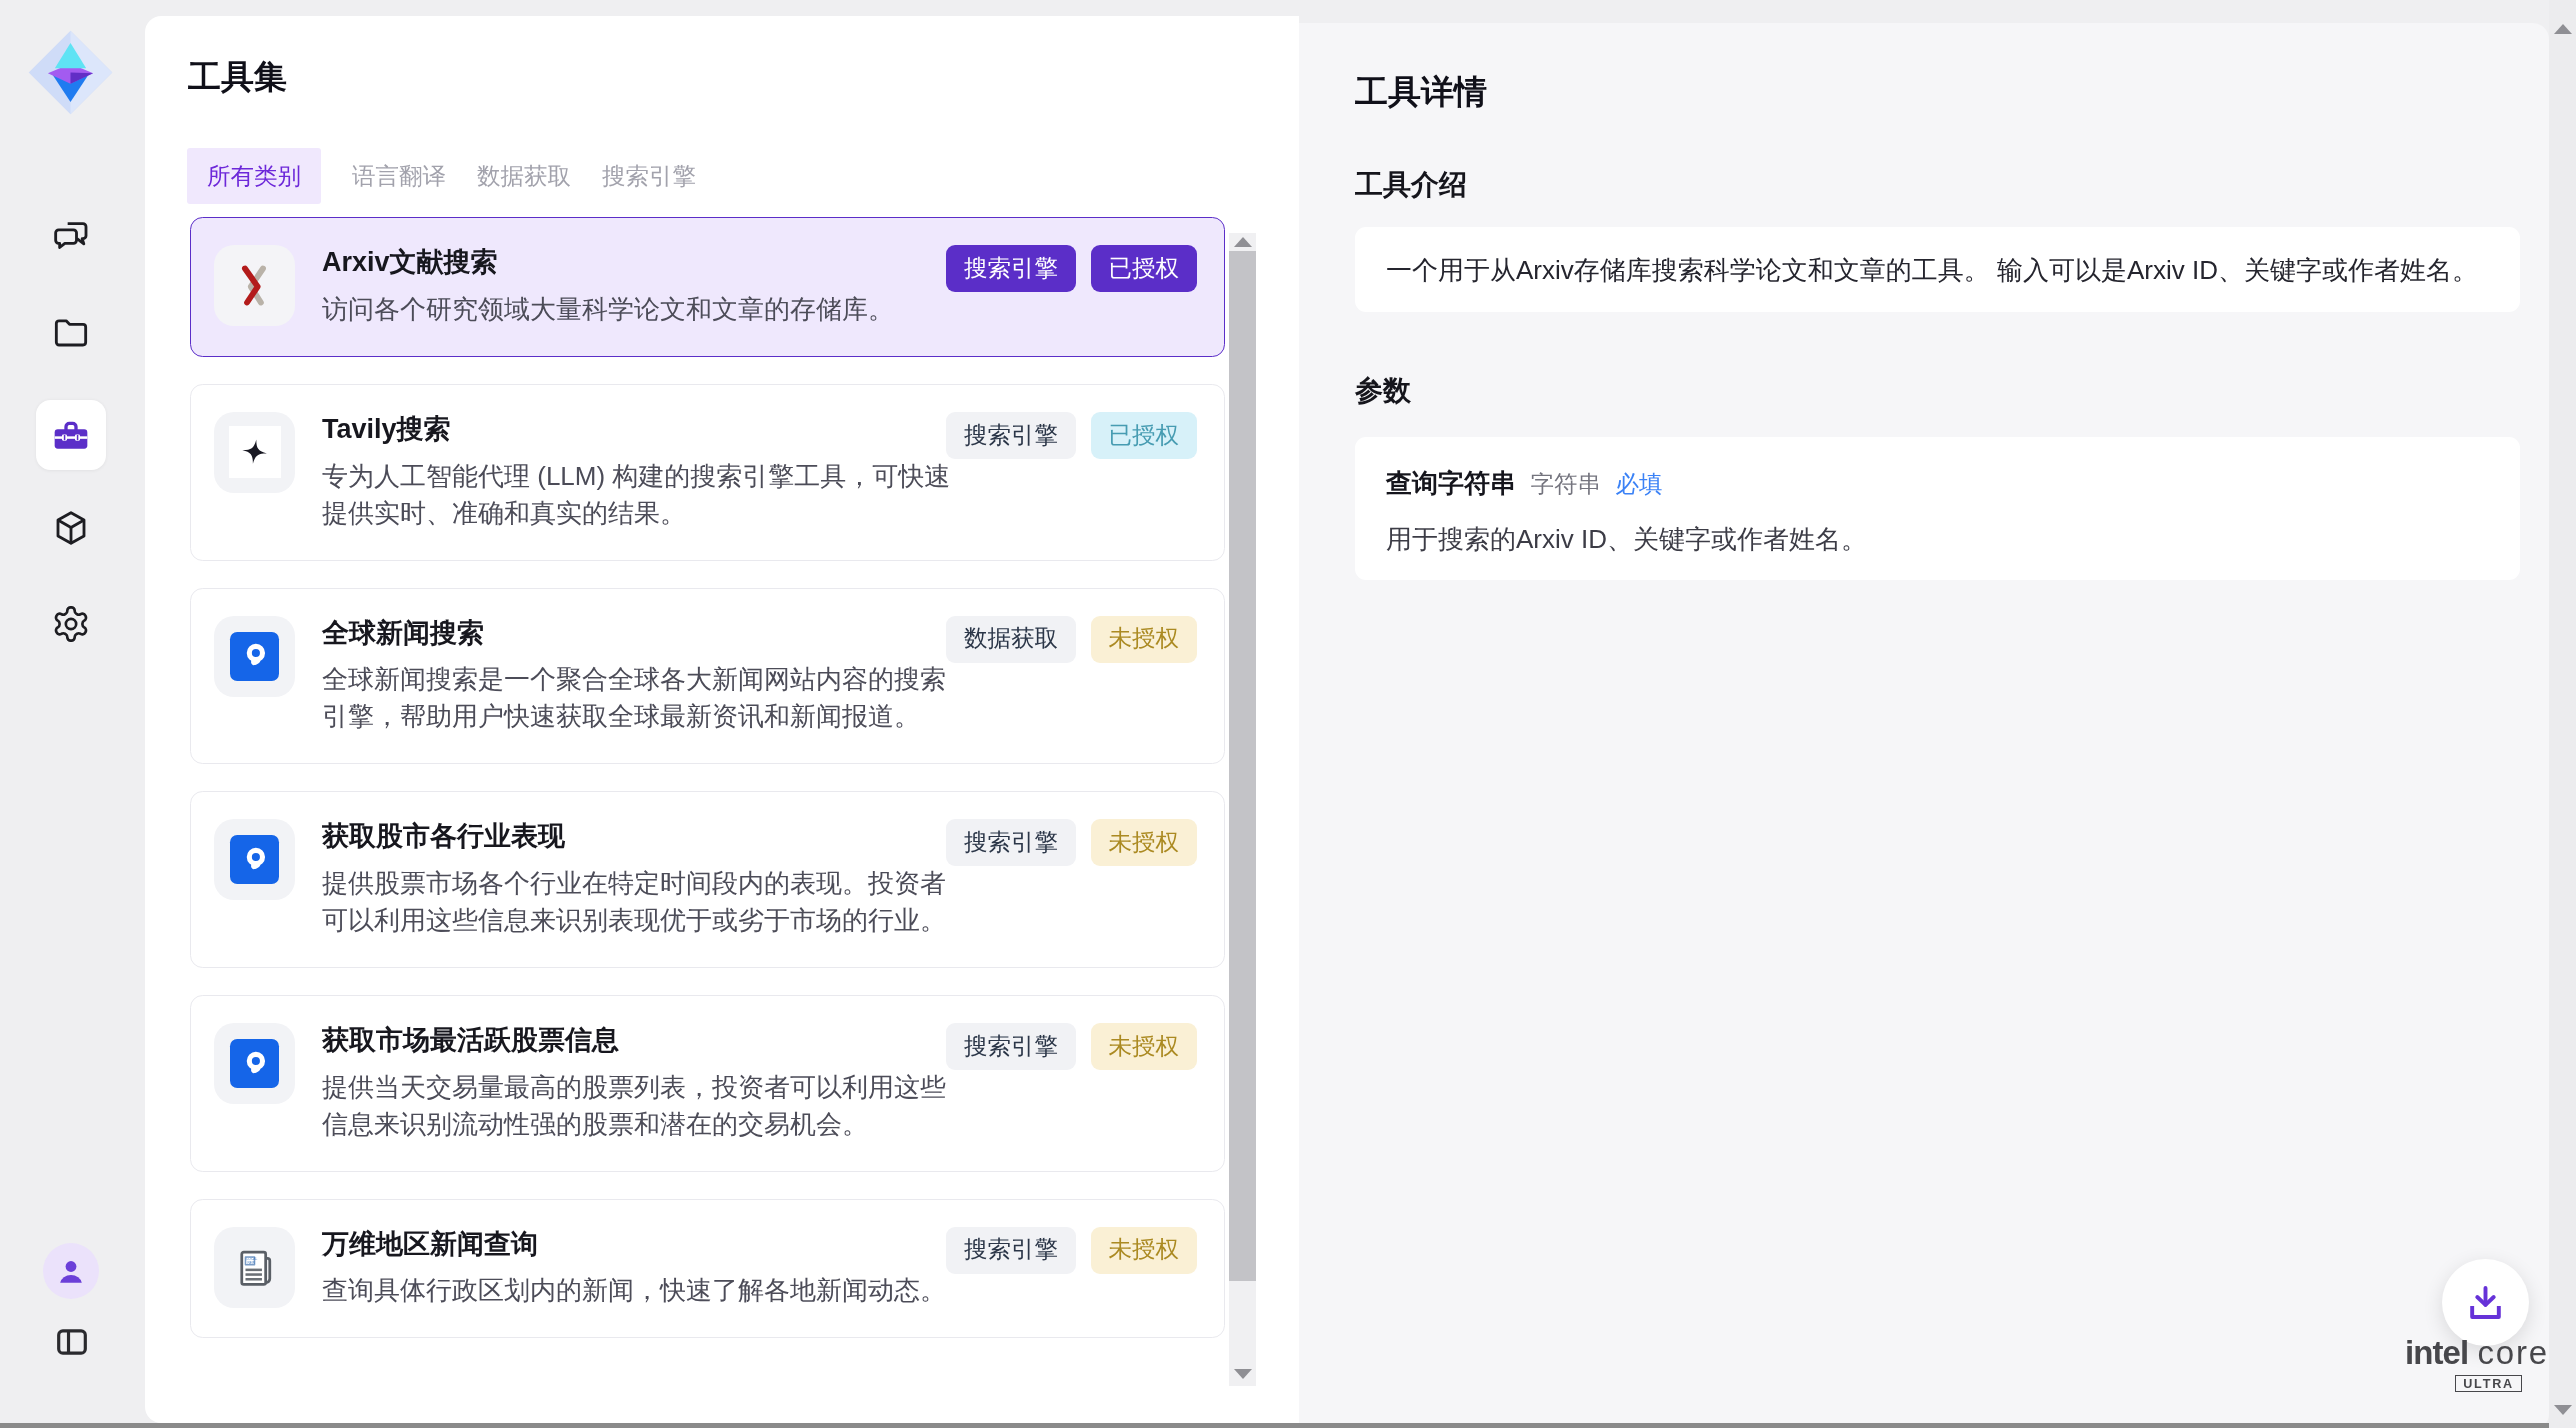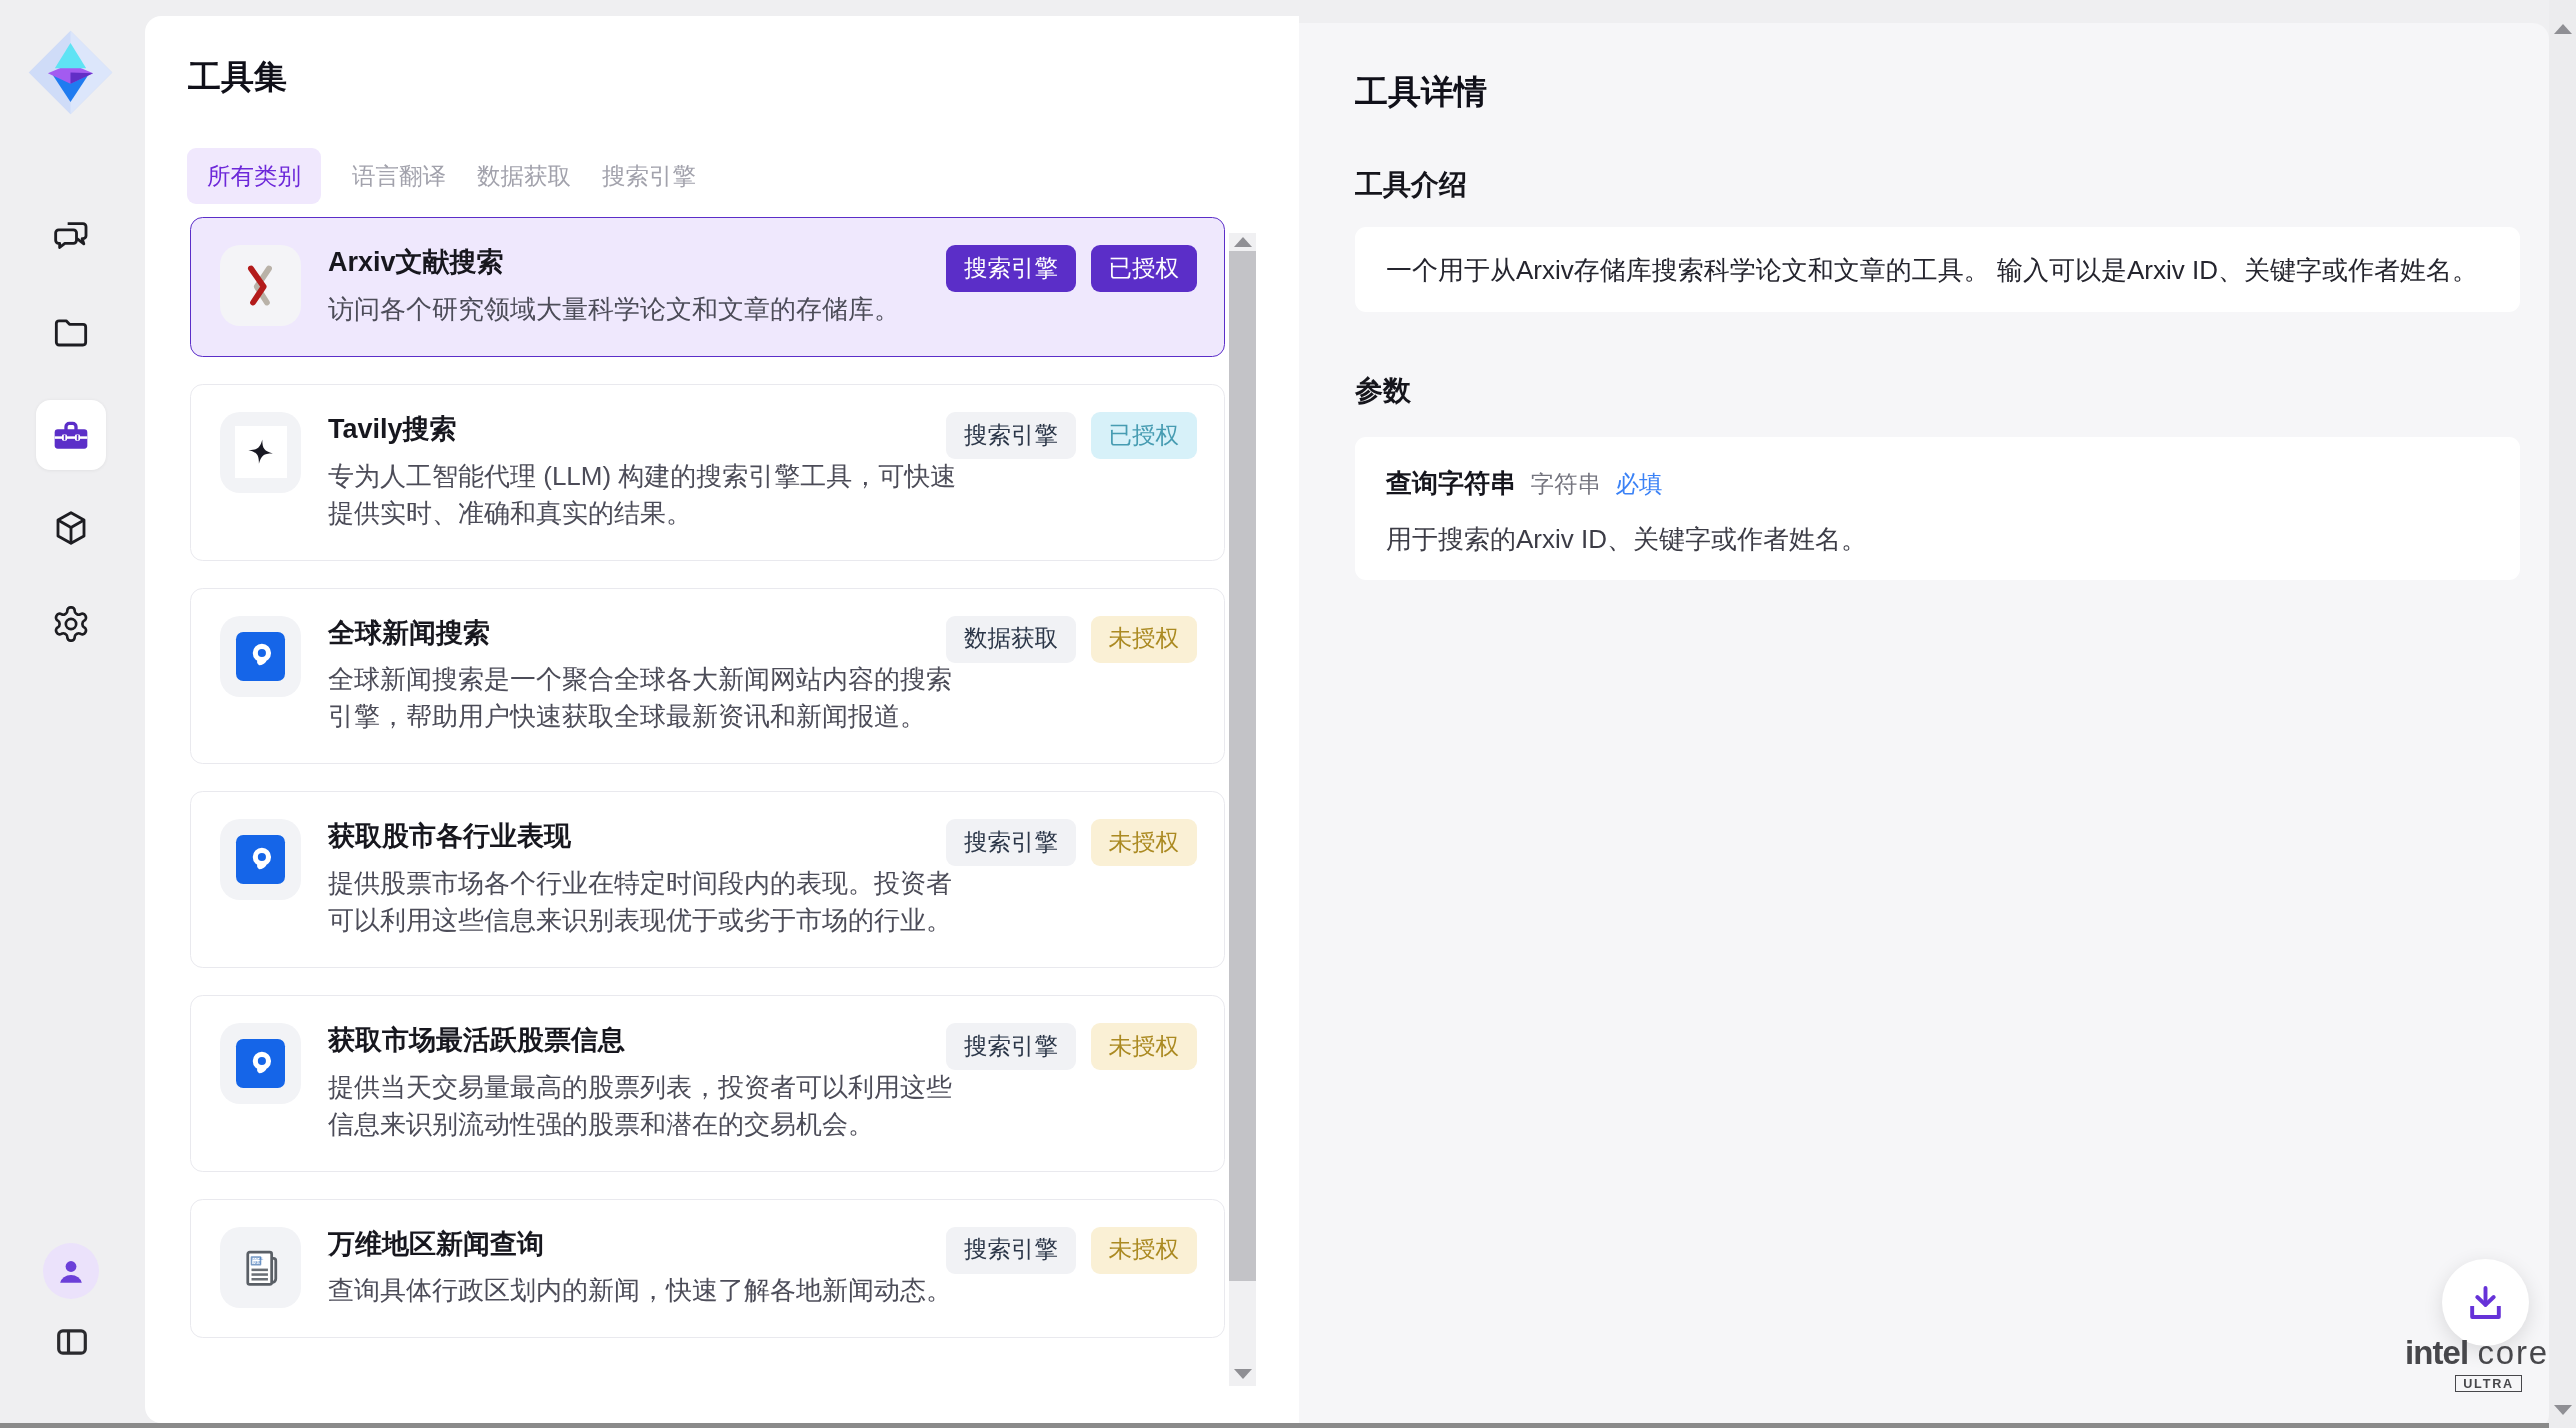--- a/index.html
+++ b/index.html
@@ -24,24 +24,24 @@
   .avatar { position:absolute; left:43px; top:1243px; width:56px; height:56px; border-radius:50%; background:#ebe2fb; display:flex; align-items:center; justify-content:center; cursor:pointer; }
   .avatar svg { width:36px; height:36px; }
   .panel-toggle { position:absolute; left:52px; top:1322px; width:40px; height:40px; display:flex; align-items:center; justify-content:center; cursor:pointer; }
   .panel-toggle svg { width:38px; height:38px; }
 
   
   .list-panel { position:absolute; left:145px; top:16.3px; width:1154px; height:1407px; background:#ffffff; border-radius:16.3px 0 0 16.3px; }
   .list-title { position:absolute; left:43px; top:39px; font-size:33px; font-weight:700; color:#101019; }
   .tabs { position:absolute; left:42px; top:132px; display:flex; align-items:center; gap:31px; }
   .tab { font-size:23.5px; color:#a2a2ac; padding:11.7px 0; cursor:pointer; white-space:nowrap; }
-  .tab--active { color:#6d28d9; background:#f0e8fd; padding:11.7px 20px; border-radius:9px; font-weight:500; }
+  .tab--active { color:#6d28d9; background:#f0e8fd; padding:11.7px 20px; border-radius:3px; font-weight:500; }
 
   .tool-list { position:absolute; left:45px; top:201px; width:1035px; height:1189px; overflow:hidden; display:flex; flex-direction:column; gap:27px; }
-  .tool-card { position:relative; flex:0 0 auto; background:#ffffff; border:0.9px solid #e9e9ee; border-radius:12.6px; padding:27px 27px 28px 29px; cursor:pointer; }
+  .tool-card { position:relative; flex:0 0 auto; background:#ffffff; border:0.9px solid #e9e9ee; border-radius:12.6px; padding:27px 27px 28px 23px; cursor:pointer; }
   .tool-card--selected { background:#efe8fd; border:1.8px solid #5b2ec8; }
   .card-row { display:flex; gap:27px; }
   .tool-logo-box { flex:0 0 auto; width:81px; height:81px; border-radius:20px; background:#f2f3f6; display:flex; align-items:center; justify-content:center; }
   .tool-card--selected .tool-logo-box { background:#f4f4f7; }
   .logo-inner-white { width:52px; height:52px; background:#ffffff; display:flex; align-items:center; justify-content:center; }
   .logo-blue { width:49px; height:49px; background:#1565e8; border-radius:7.2px; display:flex; align-items:center; justify-content:center; }
   .logo-blue svg { width:36px; height:36px; }
   .tool-text { flex:1 1 auto; min-width:0; }
   .tool-name { font-size:27px; font-weight:700; color:#17171e; line-height:34px; }
   .tool-desc { margin-top:11.7px; font-size:26px; line-height:37px; color:#4c4c58; max-width:632px; }

